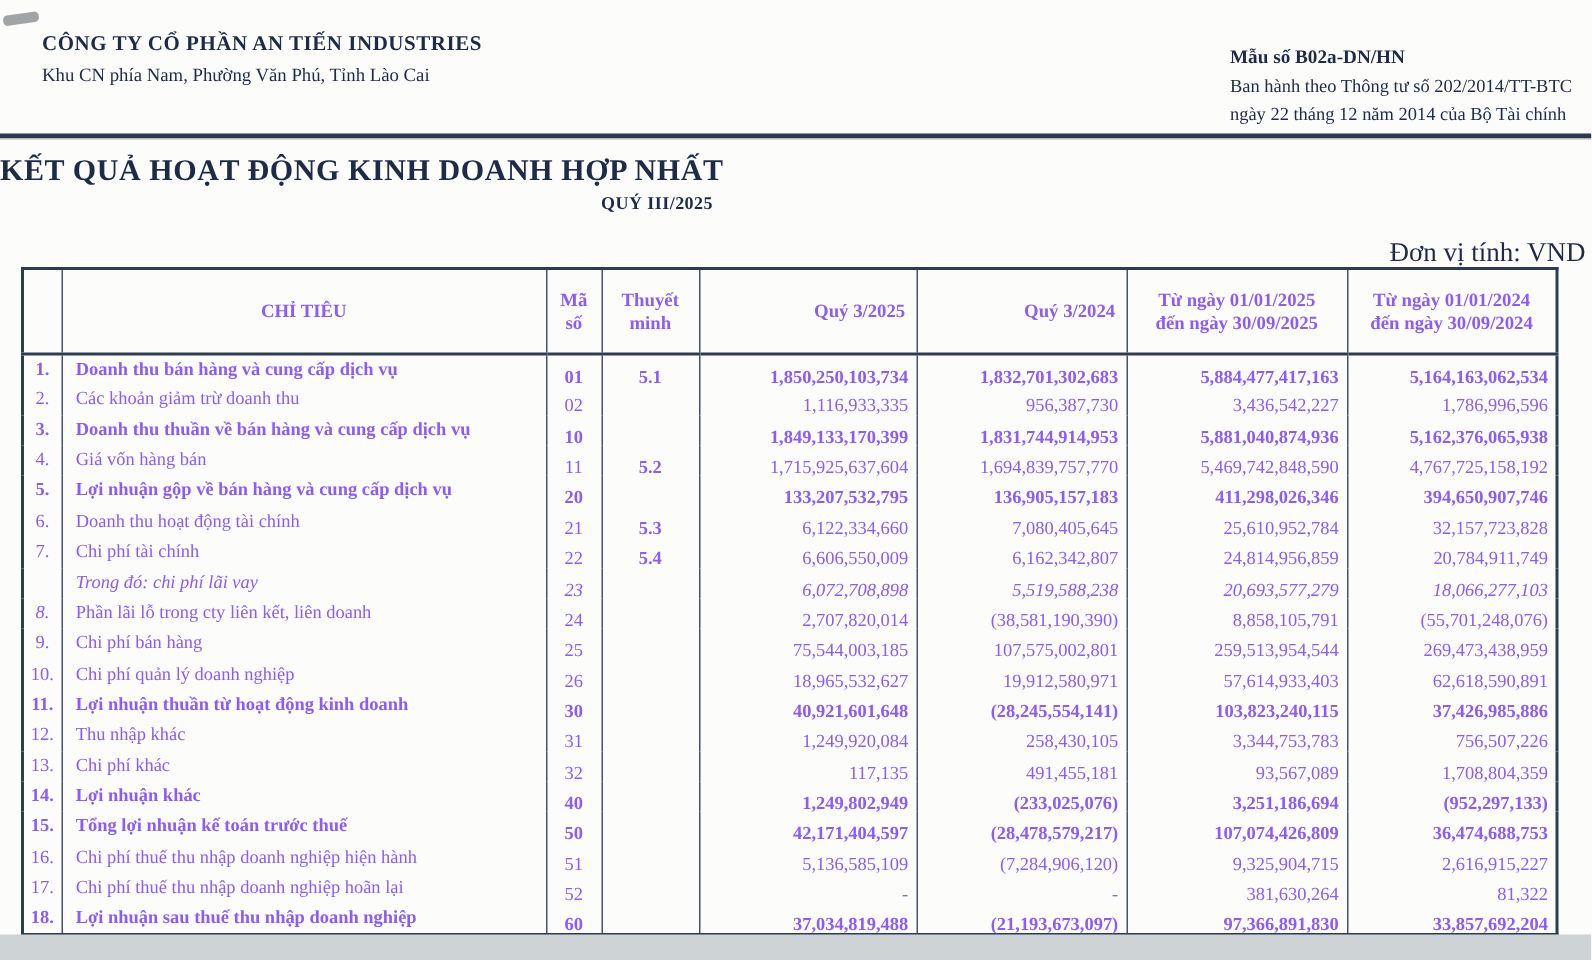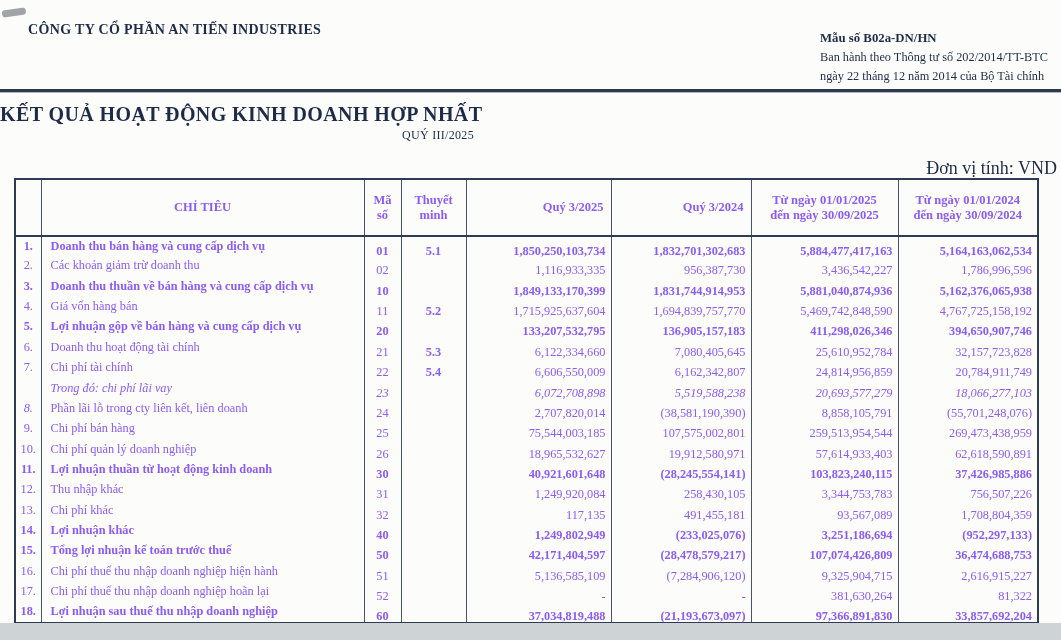--- a/index.html
+++ b/index.html
@@ -25,21 +25,21 @@
   .form-block { position:absolute; right:13px; top:29px; line-height:19px; }
   .form-line1 { font-size:12.8px; font-weight:bold; }
   .form-line2, .form-line3 { font-size:12.3px; }
 
   .top-rule { position:absolute; left:0; top:89px; width:1061px; height:3px;
     background:#2c3950; box-shadow:0 1px 0 rgba(44,57,80,.35); }
 
   .doc-title { position:absolute; left:0; top:103px; width:1061px; text-align:left;
     font-size:20px; font-weight:bold; letter-spacing:.4px; }
   .doc-subtitle { position:absolute; left:0; top:128px; width:876px; text-align:center;
-    font-size:12px; font-weight:normal; letter-spacing:.3px; }
+    font-size:12px; font-weight:bold; letter-spacing:.3px; }
   .unit-note { position:absolute; right:4px; top:158px; font-size:18px; }
 
   table.fin {
     position:absolute; left:14px; top:178px; width:1023px;
     border-collapse:collapse; table-layout:fixed;
     font-size:12.3px; color:#8b5cf6;
     border:2px solid #2e3c53;
   }
   table.fin th, table.fin td { border-right:1px solid #45536b; }
   table.fin th:last-child, table.fin td:last-child { border-right:none; }
@@ -62,20 +62,21 @@
   td.italic-no { font-style:italic; }
 </style>
 </head>
 <body>
 
 <div class="page">
   <div class="smudge"></div>
 
   <div class="company-block">
     <div class="company-name">CÔNG TY CỔ PHẦN AN TIẾN INDUSTRIES</div>
+    <div class="company-address">Khu CN phía Nam, Phường Văn Phú, Tỉnh Lào Cai</div>
   </div>
 
   <div class="form-block">
     <div class="form-line1">Mẫu số B02a-DN/HN</div>
     <div class="form-line2">Ban hành theo Thông tư số 202/2014/TT-BTC</div>
     <div class="form-line3">ngày 22 tháng 12 năm 2014 của Bộ Tài chính</div>
   </div>
 
   <div class="top-rule"></div>
 

